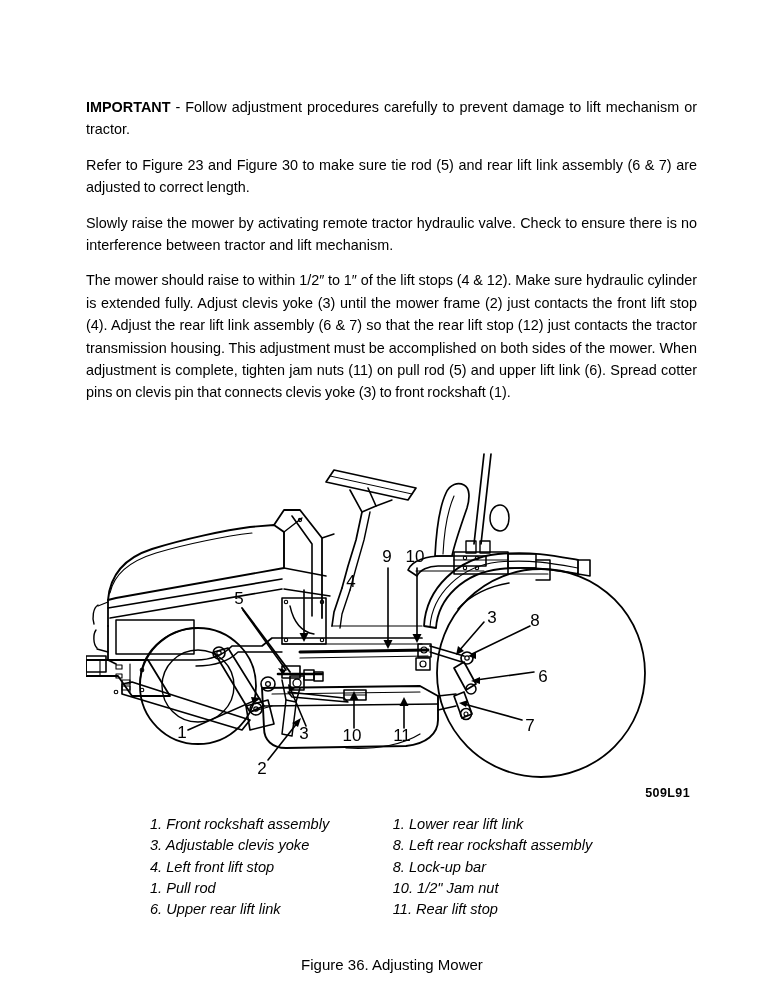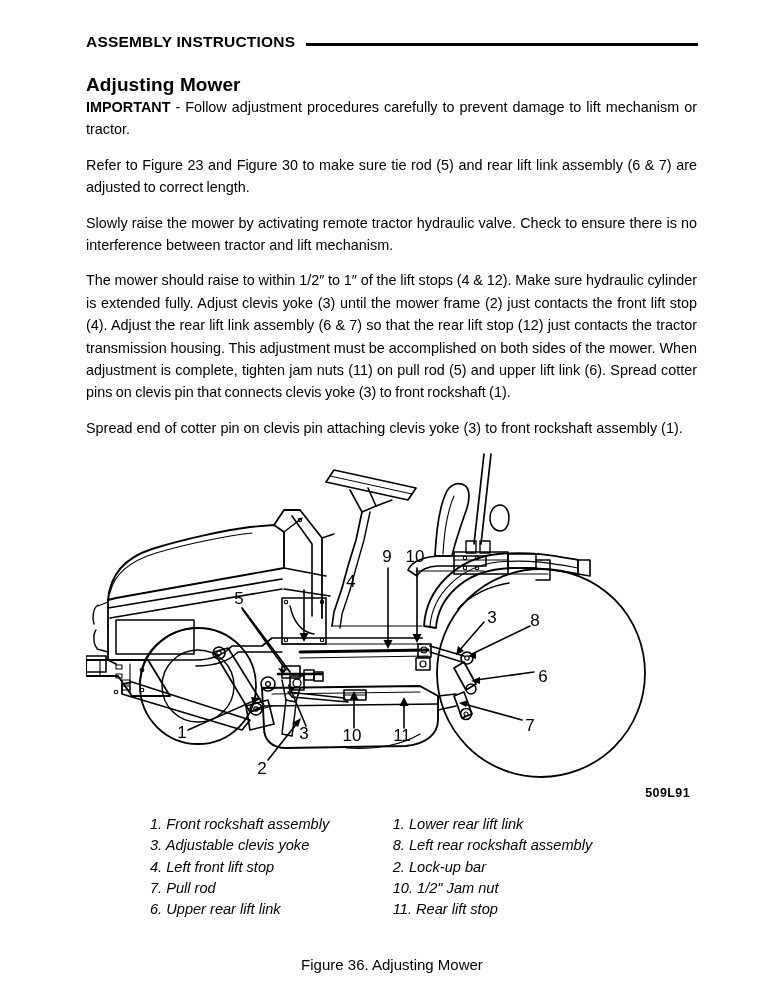--- a/index.html
+++ b/index.html
@@ -141,33 +141,27 @@
     width: 612px;
     text-align: center;
     font-size: 15px;
   }
 </style>
 </head>
 <body>
 
 <div class="page">
 
-  <div class="header">
-    <span class="header-title">ASSEMBLY INSTRUCTIONS</span>
-    <span class="header-rule"></span>
-  </div>
-
-  <h1 class="section-title">Adjusting Mower</h1>
+
 
   <div class="body-copy">
     <p><span class="lead">IMPORTANT</span><span> - Follow adjustment procedures carefully to prevent damage to lift mechanism or tractor.</span></p>
     <p class="tight">Refer to Figure 23 and Figure 30 to make sure tie rod (5) and rear lift link assembly (6 &amp; 7) are adjusted to correct length.</p>
     <p>Slowly raise the mower by activating remote tractor hydraulic valve. Check to ensure there is no interference between tractor and lift mechanism.</p>
     <p class="tight">The mower should raise to within 1/2″ to 1″ of the lift stops (4 &amp; 12). Make sure hydraulic cylinder is extended fully. Adjust clevis yoke (3) until the mower frame (2) just contacts the front lift stop (4). Adjust the rear lift link assembly (6 &amp; 7) so that the rear lift stop (12) just contacts the tractor transmission housing. This adjustment must be accomplished on both sides of the mower. When adjustment is complete, tighten jam nuts (11) on pull rod (5) and upper lift link (6). Spread cotter pins on clevis pin that connects clevis yoke (3) to front rockshaft (1).</p>
-    <p>Spread end of cotter pin on clevis pin attaching clevis yoke (3) to front rockshaft assembly (1).</p>
   </div>
 
   <div class="figure-wrap">
 
     <div class="illustration">
       <svg viewBox="0 0 612 345" xmlns="http://www.w3.org/2000/svg" fill="none" stroke="#000" stroke-width="1.7" stroke-linecap="round" stroke-linejoin="round">
 
         <g>
           <circle cx="455" cy="225" r="104" stroke-width="1.8"></circle>
           <path d="M372 161 C 384 147, 404 138, 423 135" stroke-width="1.6"></path>
@@ -409,27 +403,27 @@
       </svg>
     </div>
 
     <div class="fig-code">509L91</div>
 
     <div class="legend">
       <div class="legend-col col-a">
         <span class="legend-item">1. Front rockshaft assembly</span>
         <span class="legend-item">3. Adjustable clevis yoke</span>
         <span class="legend-item">4. Left front lift stop</span>
-        <span class="legend-item">7. Pull rod</span>
+        <span class="legend-item">1. Pull rod</span>
         <span class="legend-item">6. Upper rear lift link</span>
       </div>
       <div class="legend-col col-b">
         <span class="legend-item">1. Lower rear lift link</span>
         <span class="legend-item">8. Left rear rockshaft assembly</span>
-        <span class="legend-item">2. Lock-up bar</span>
+        <span class="legend-item">8. Lock-up bar</span>
         <span class="legend-item">10. 1/2" Jam nut</span>
         <span class="legend-item">11. Rear lift stop</span>
       </div>
     </div>
 
     <div class="figure-caption">Figure 36. Adjusting Mower</div>
 
   </div>
 </div>
 

